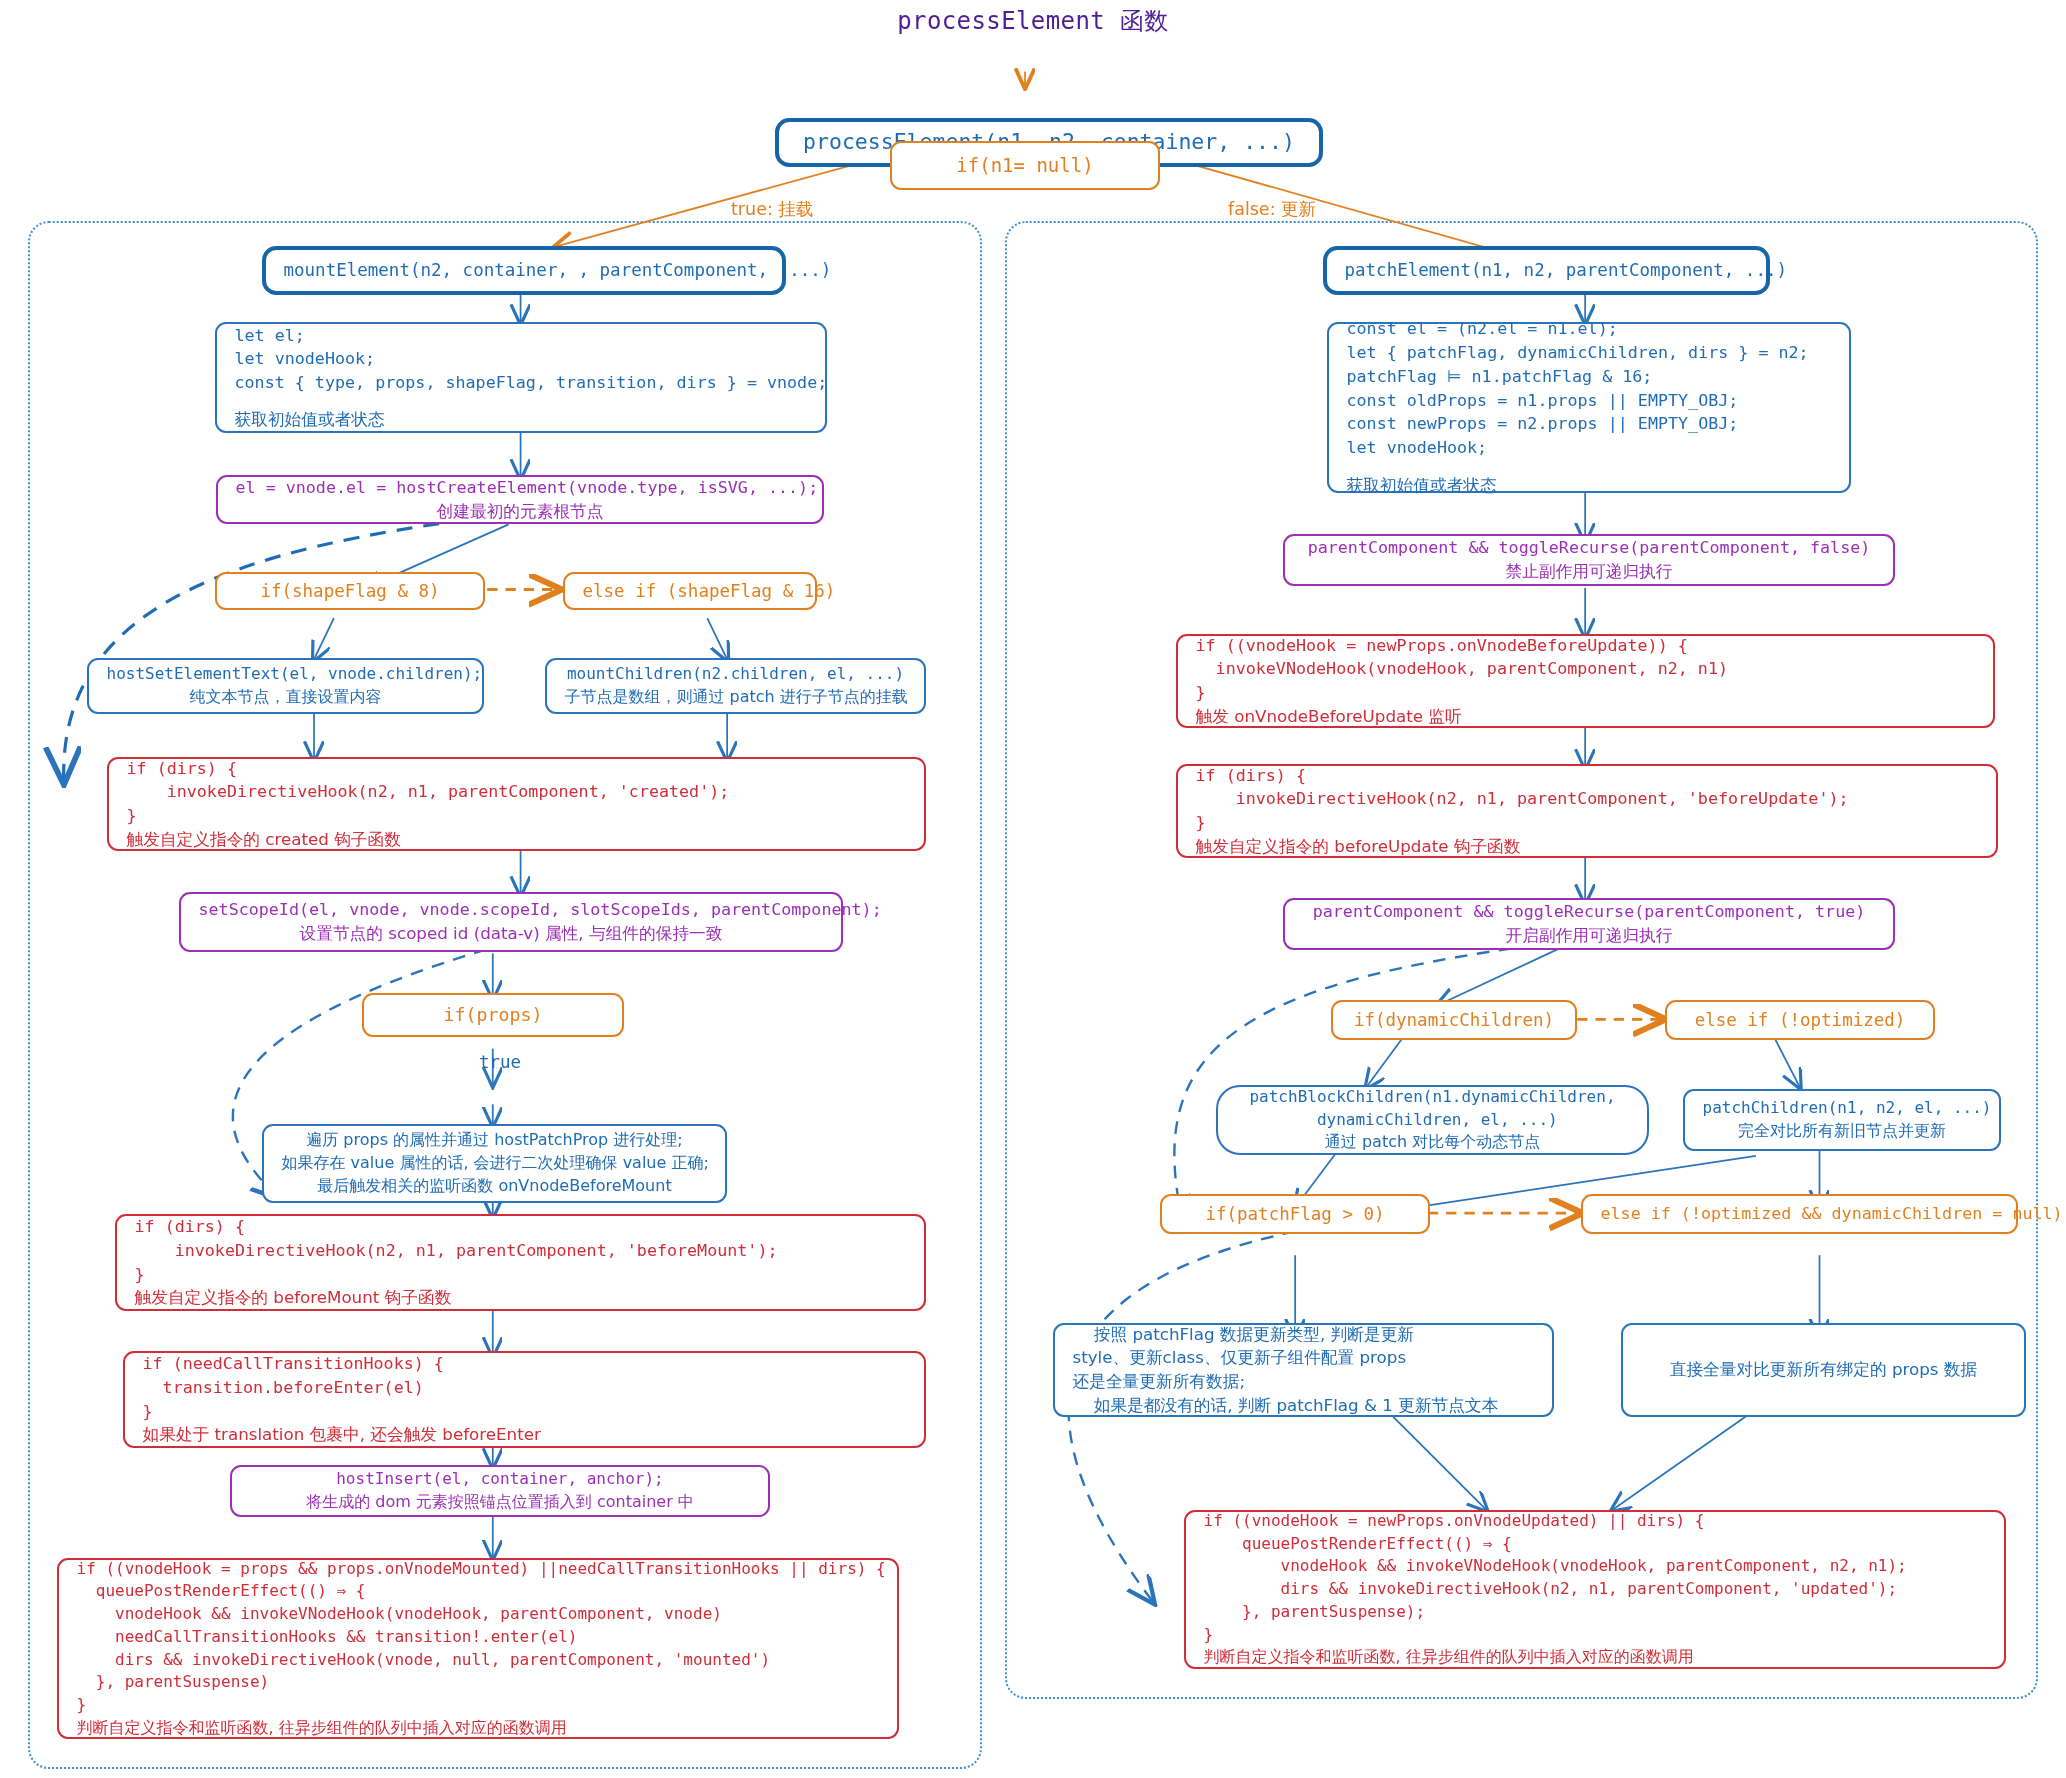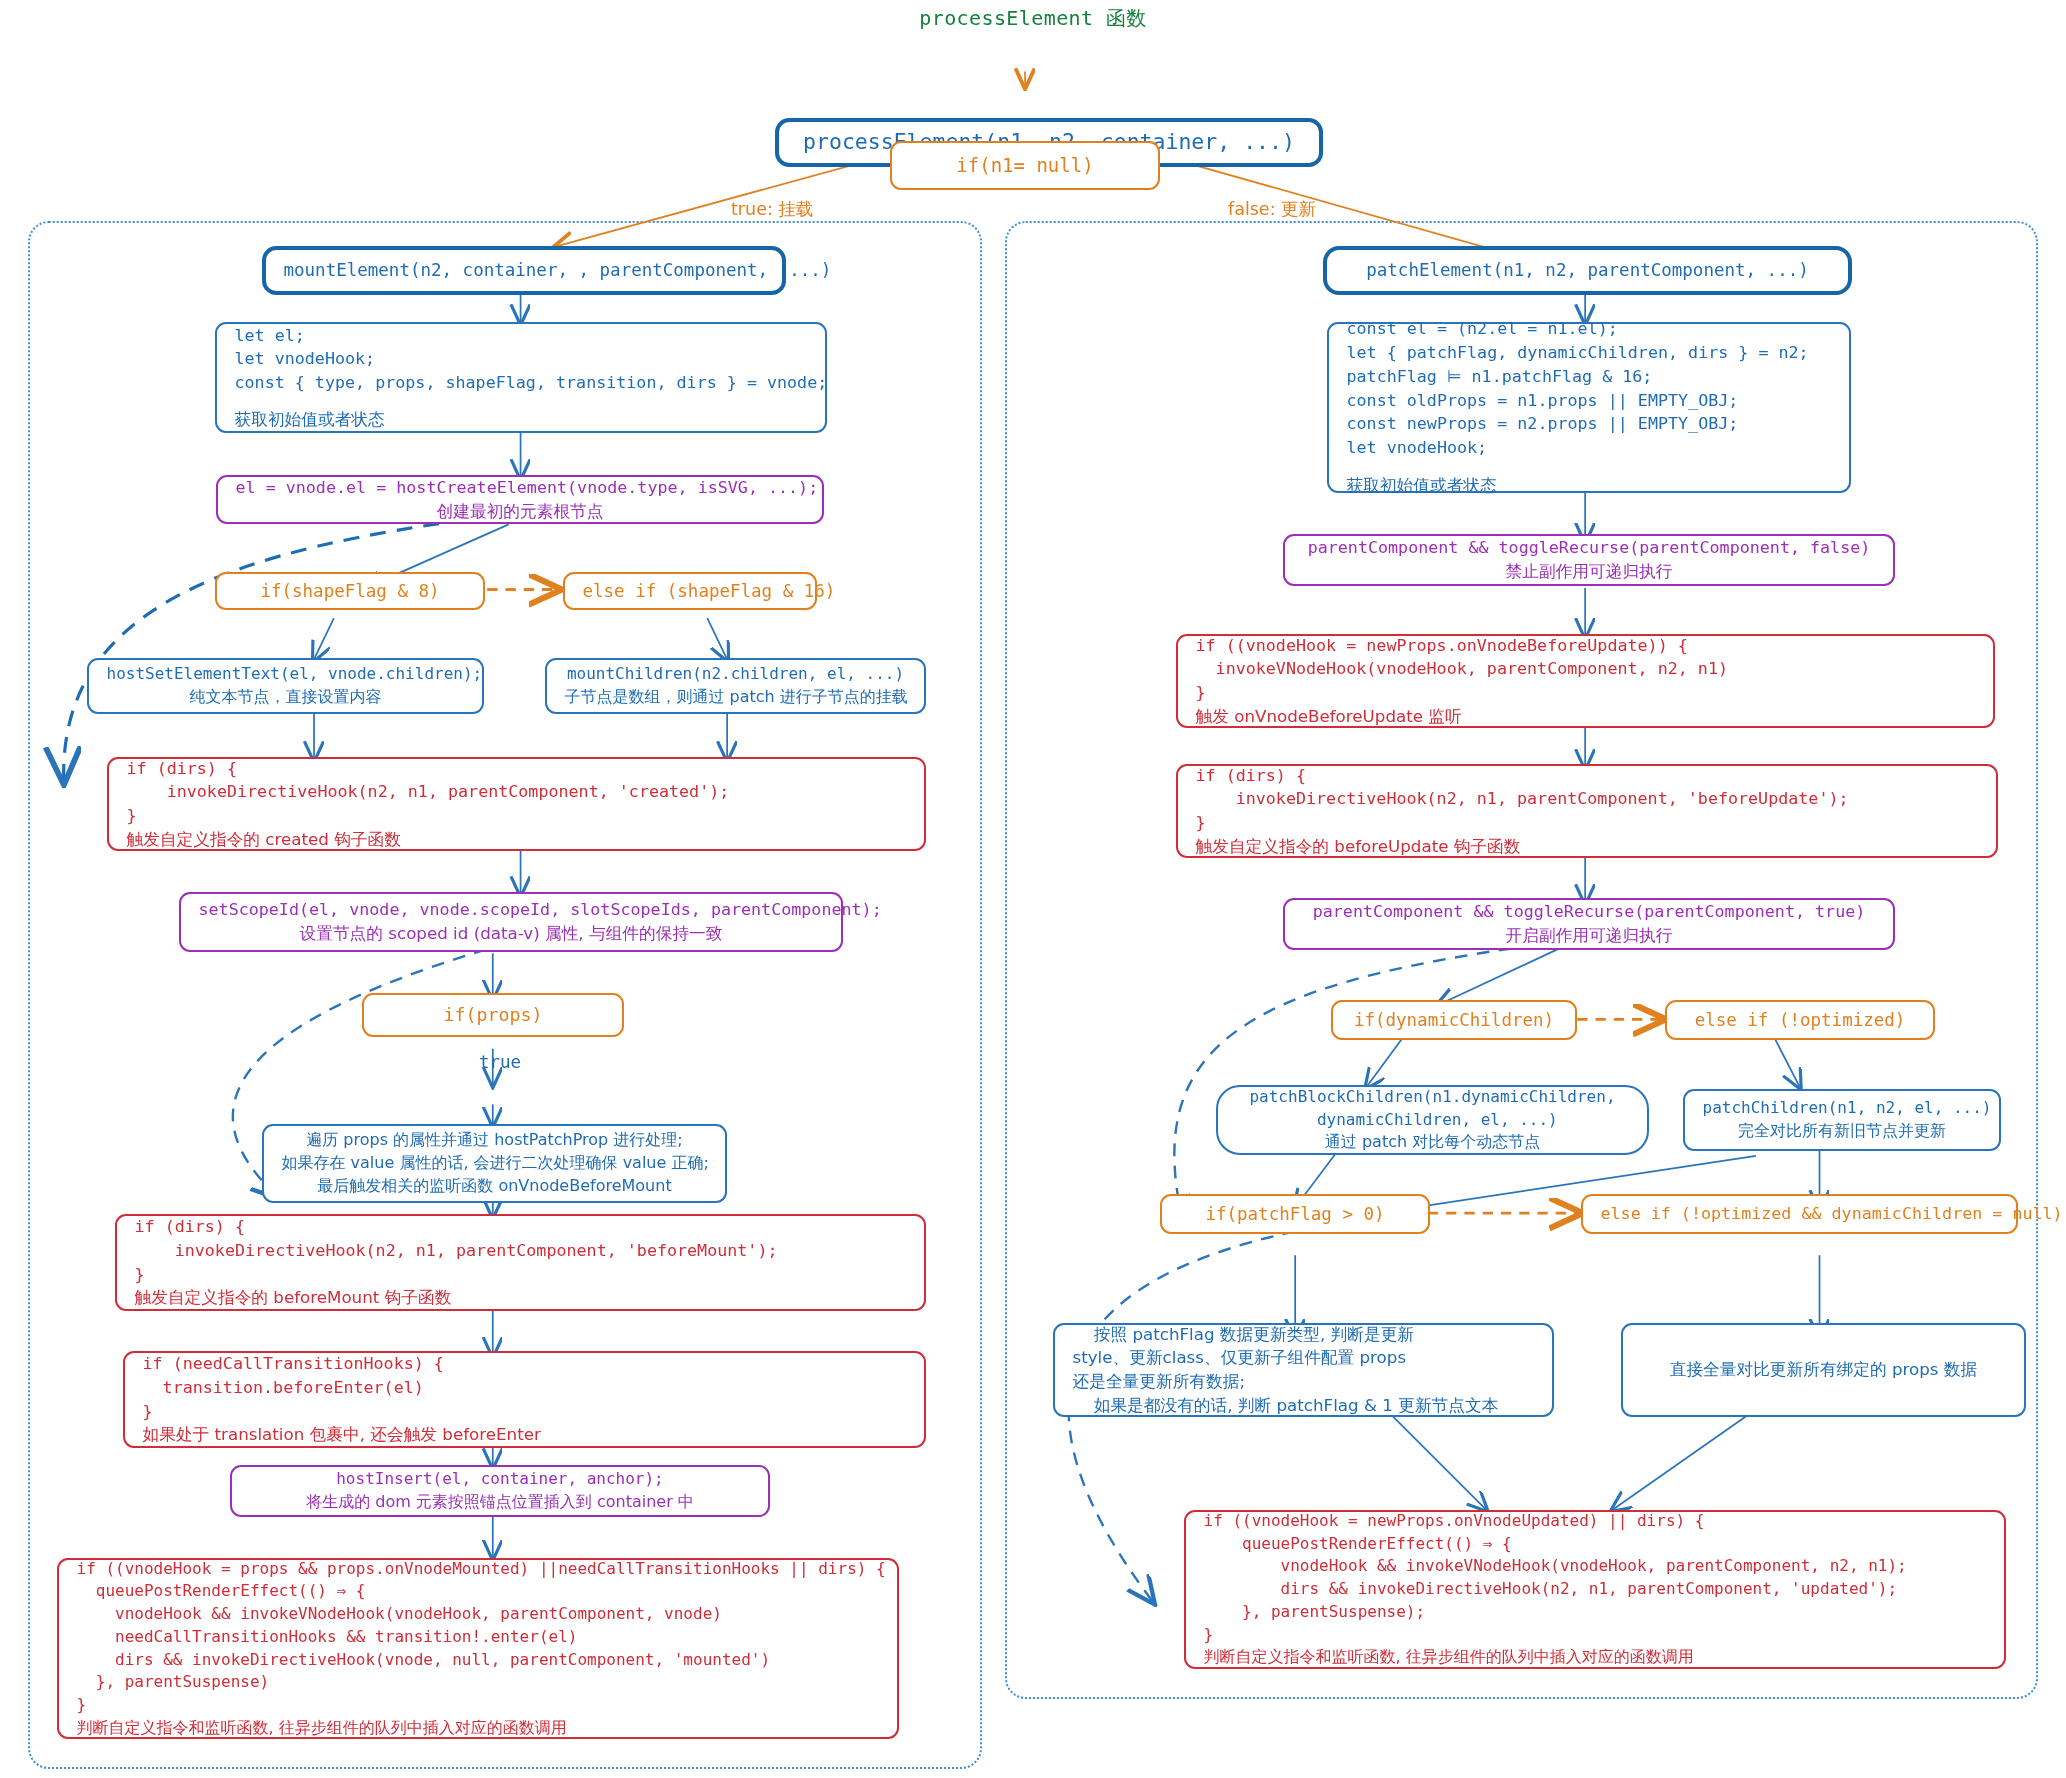--- a/index.html
+++ b/index.html
@@ -12,21 +12,21 @@
   svg#wires{position:absolute;left:0;top:0;width:2066px;height:1778px;pointer-events:none;}
   .node{
     position:absolute;box-sizing:border-box;
     display:flex;flex-direction:column;justify-content:center;
     border-radius:11px;background:#fff;
     white-space:pre;line-height:1.42;
   }
   .ln{display:block;}
   .title{
     position:absolute;left:0;top:4.8px;width:2066px;text-align:center;
-    color:#15803d;font-size:20px;letter-spacing:0.4px;
+    color:#4c1d95;font-size:24px;letter-spacing:0.4px;
   }
   
   .c-blue   {border:2px solid #2a74bb;color:#1f6cb5;}
   .c-blue-th{border:4.8px solid #1565a8;color:#1f6cb5;border-radius:14.3px;}
   .c-orange {border:2px solid #e1801e;color:#e1801e;}
   .c-purple {border:2.4px solid #9b2fb5;color:#9b2fb5;}
   .c-red    {border:2px solid #cf2d38;color:#cf2d38;}
   .center{text-align:center;}
   .left{text-align:left;}
   .pad{padding:11px 17.5px;}
@@ -211,21 +211,21 @@
     <span class="ln">if ((vnodeHook = props &amp;&amp; props.onVnodeMounted) ||needCallTransitionHooks || dirs) {
   queuePostRenderEffect(() ⇒ {
     vnodeHook &amp;&amp; invokeVNodeHook(vnodeHook, parentComponent, vnode)
     needCallTransitionHooks &amp;&amp; transition!.enter(el)
     dirs &amp;&amp; invokeDirectiveHook(vnode, null, parentComponent, 'mounted')
   }, parentSuspense)
 }</span>
     <span class="ln cjk">判断自定义指令和监听函数, 往异步组件的队列中插入对应的函数调用</span>
   </div>
 
-  <div class="node c-blue-th pad center" style="left:1323px;top:246px;width:529px;height:49px;font-size:17.5px;border-radius:16px;">
+  <div class="node c-blue-th pad center" style="left:1323px;top:246px;width:447px;height:49px;font-size:17.5px;">
     <span class="ln">patchElement(n1, n2, parentComponent, ...)</span>
   </div>
 
   <div class="node c-blue pad left" style="left:1327px;top:322px;width:524px;height:171px;font-size:16.7px;">
     <span class="ln">const el = (n2.el = n1.el);
 let { patchFlag, dynamicChildren, dirs } = n2;
 patchFlag ⊨ n1.patchFlag &amp; 16;
 const oldProps = n1.props || EMPTY_OBJ;
 const newProps = n2.props || EMPTY_OBJ;
 let vnodeHook;</span>

